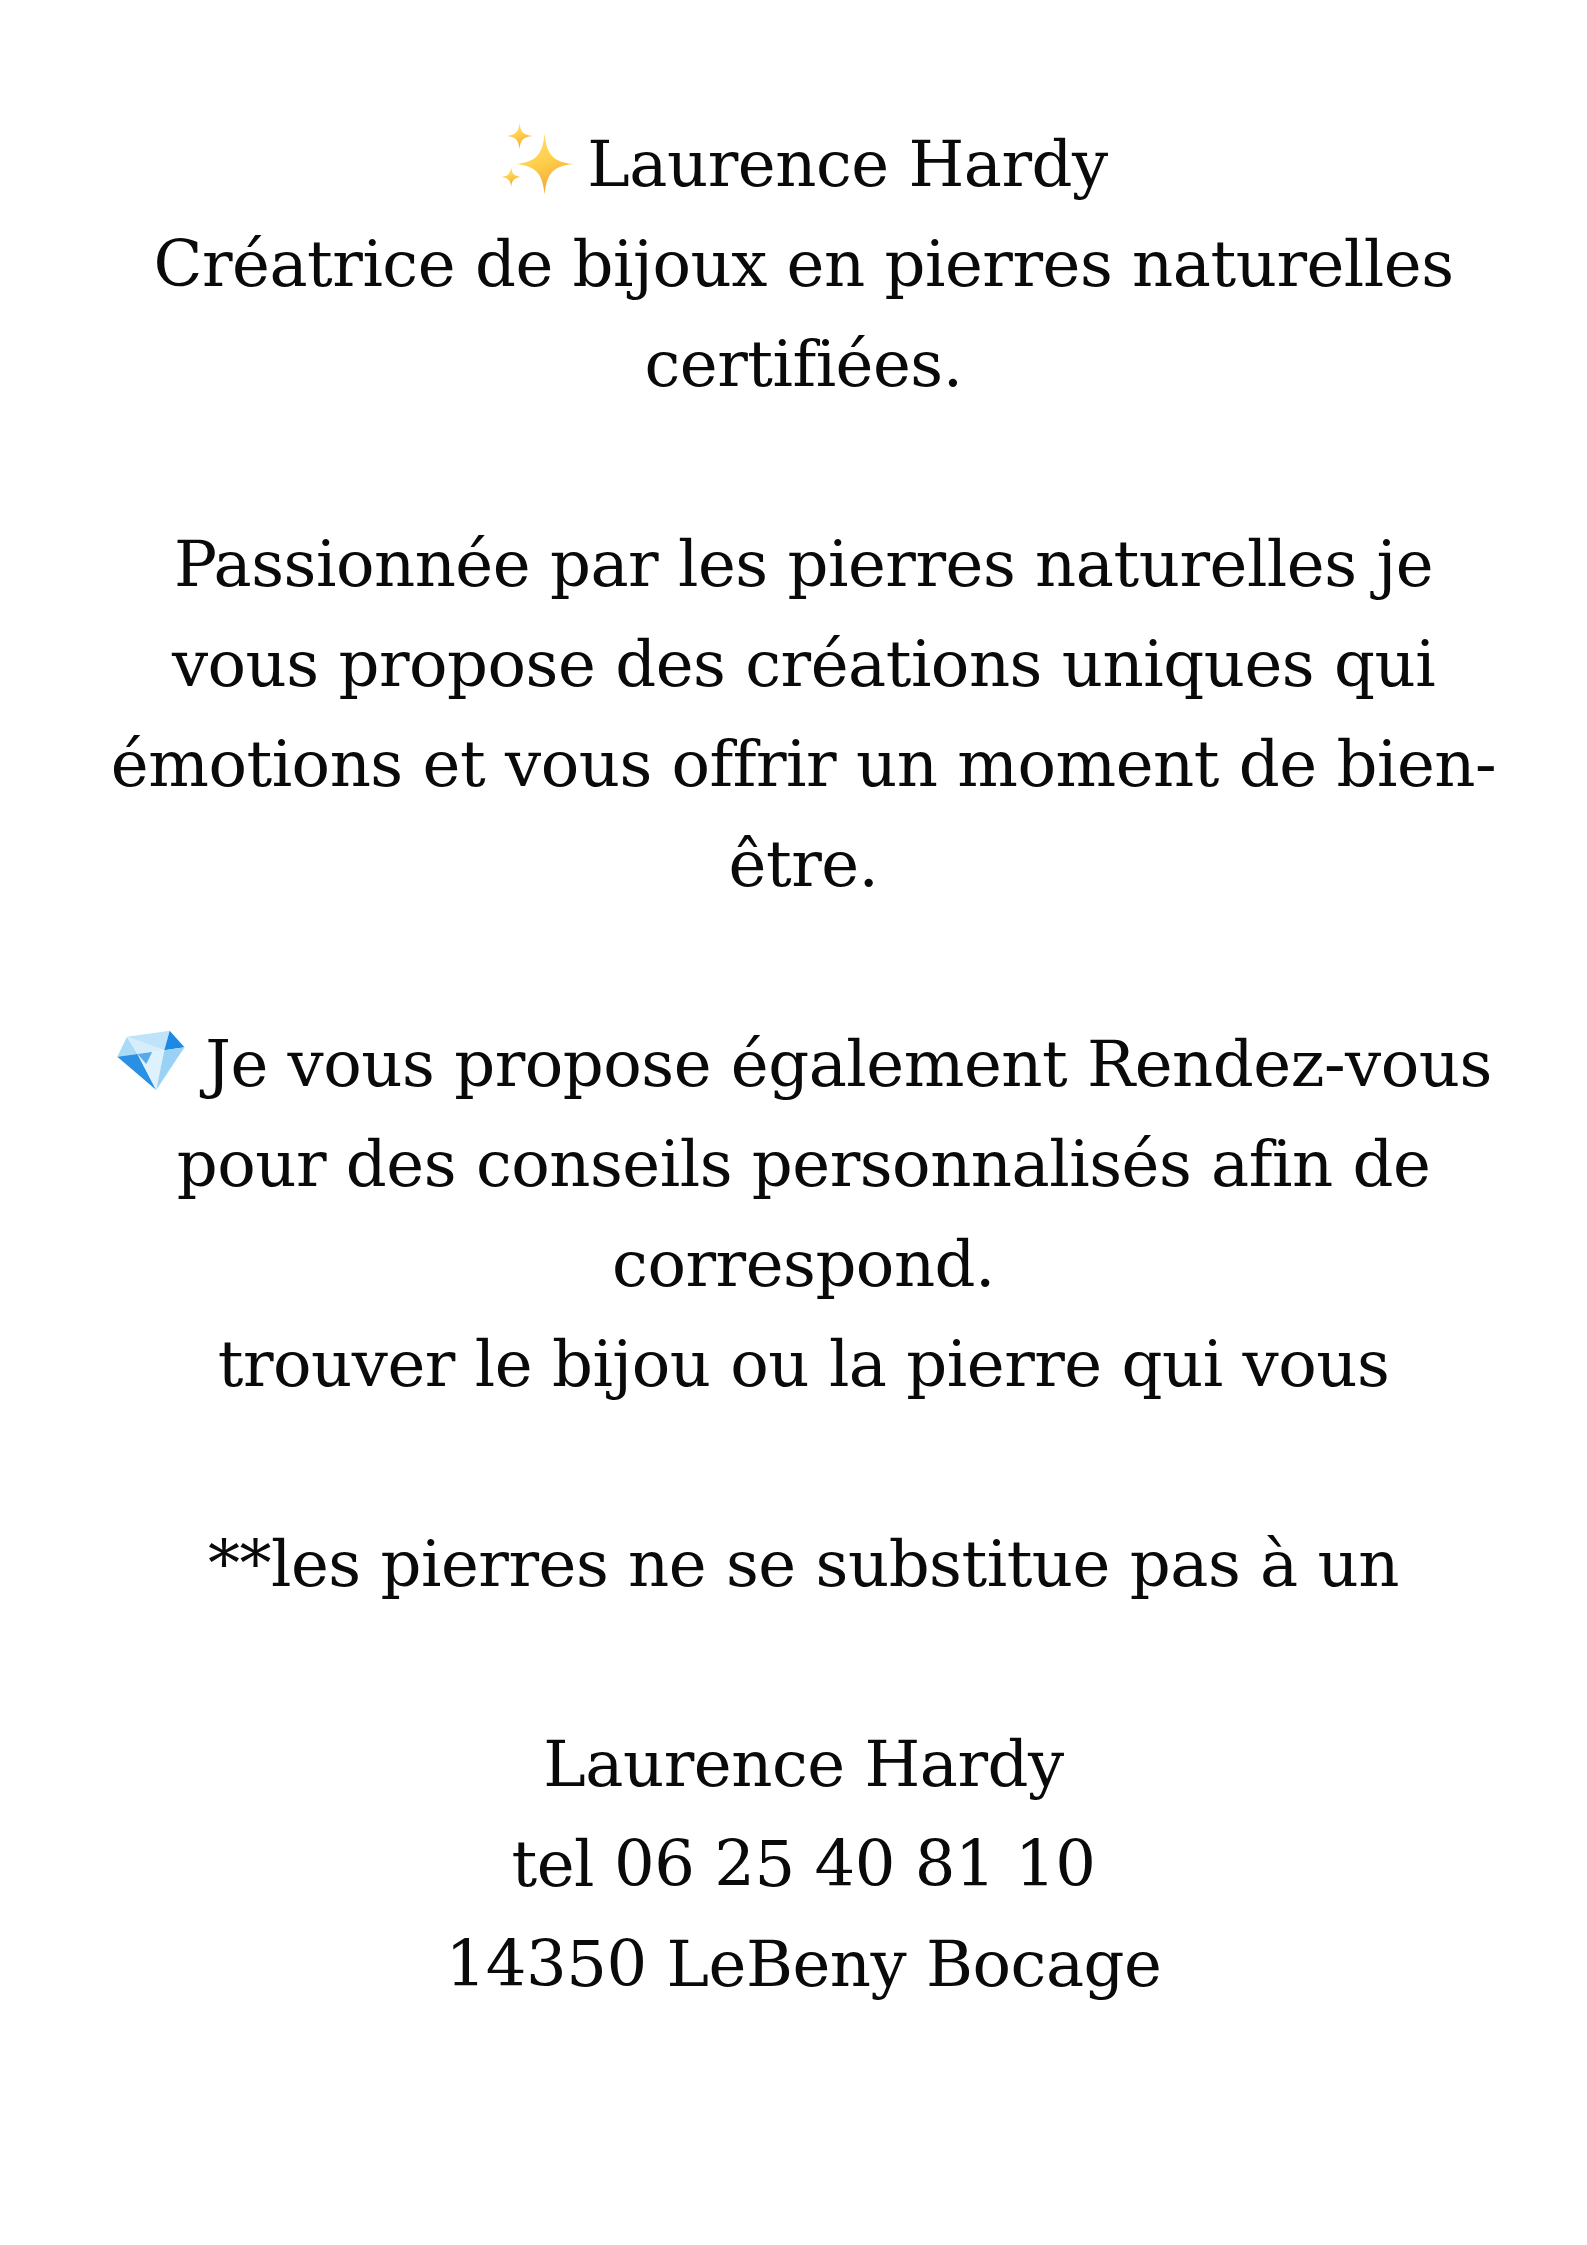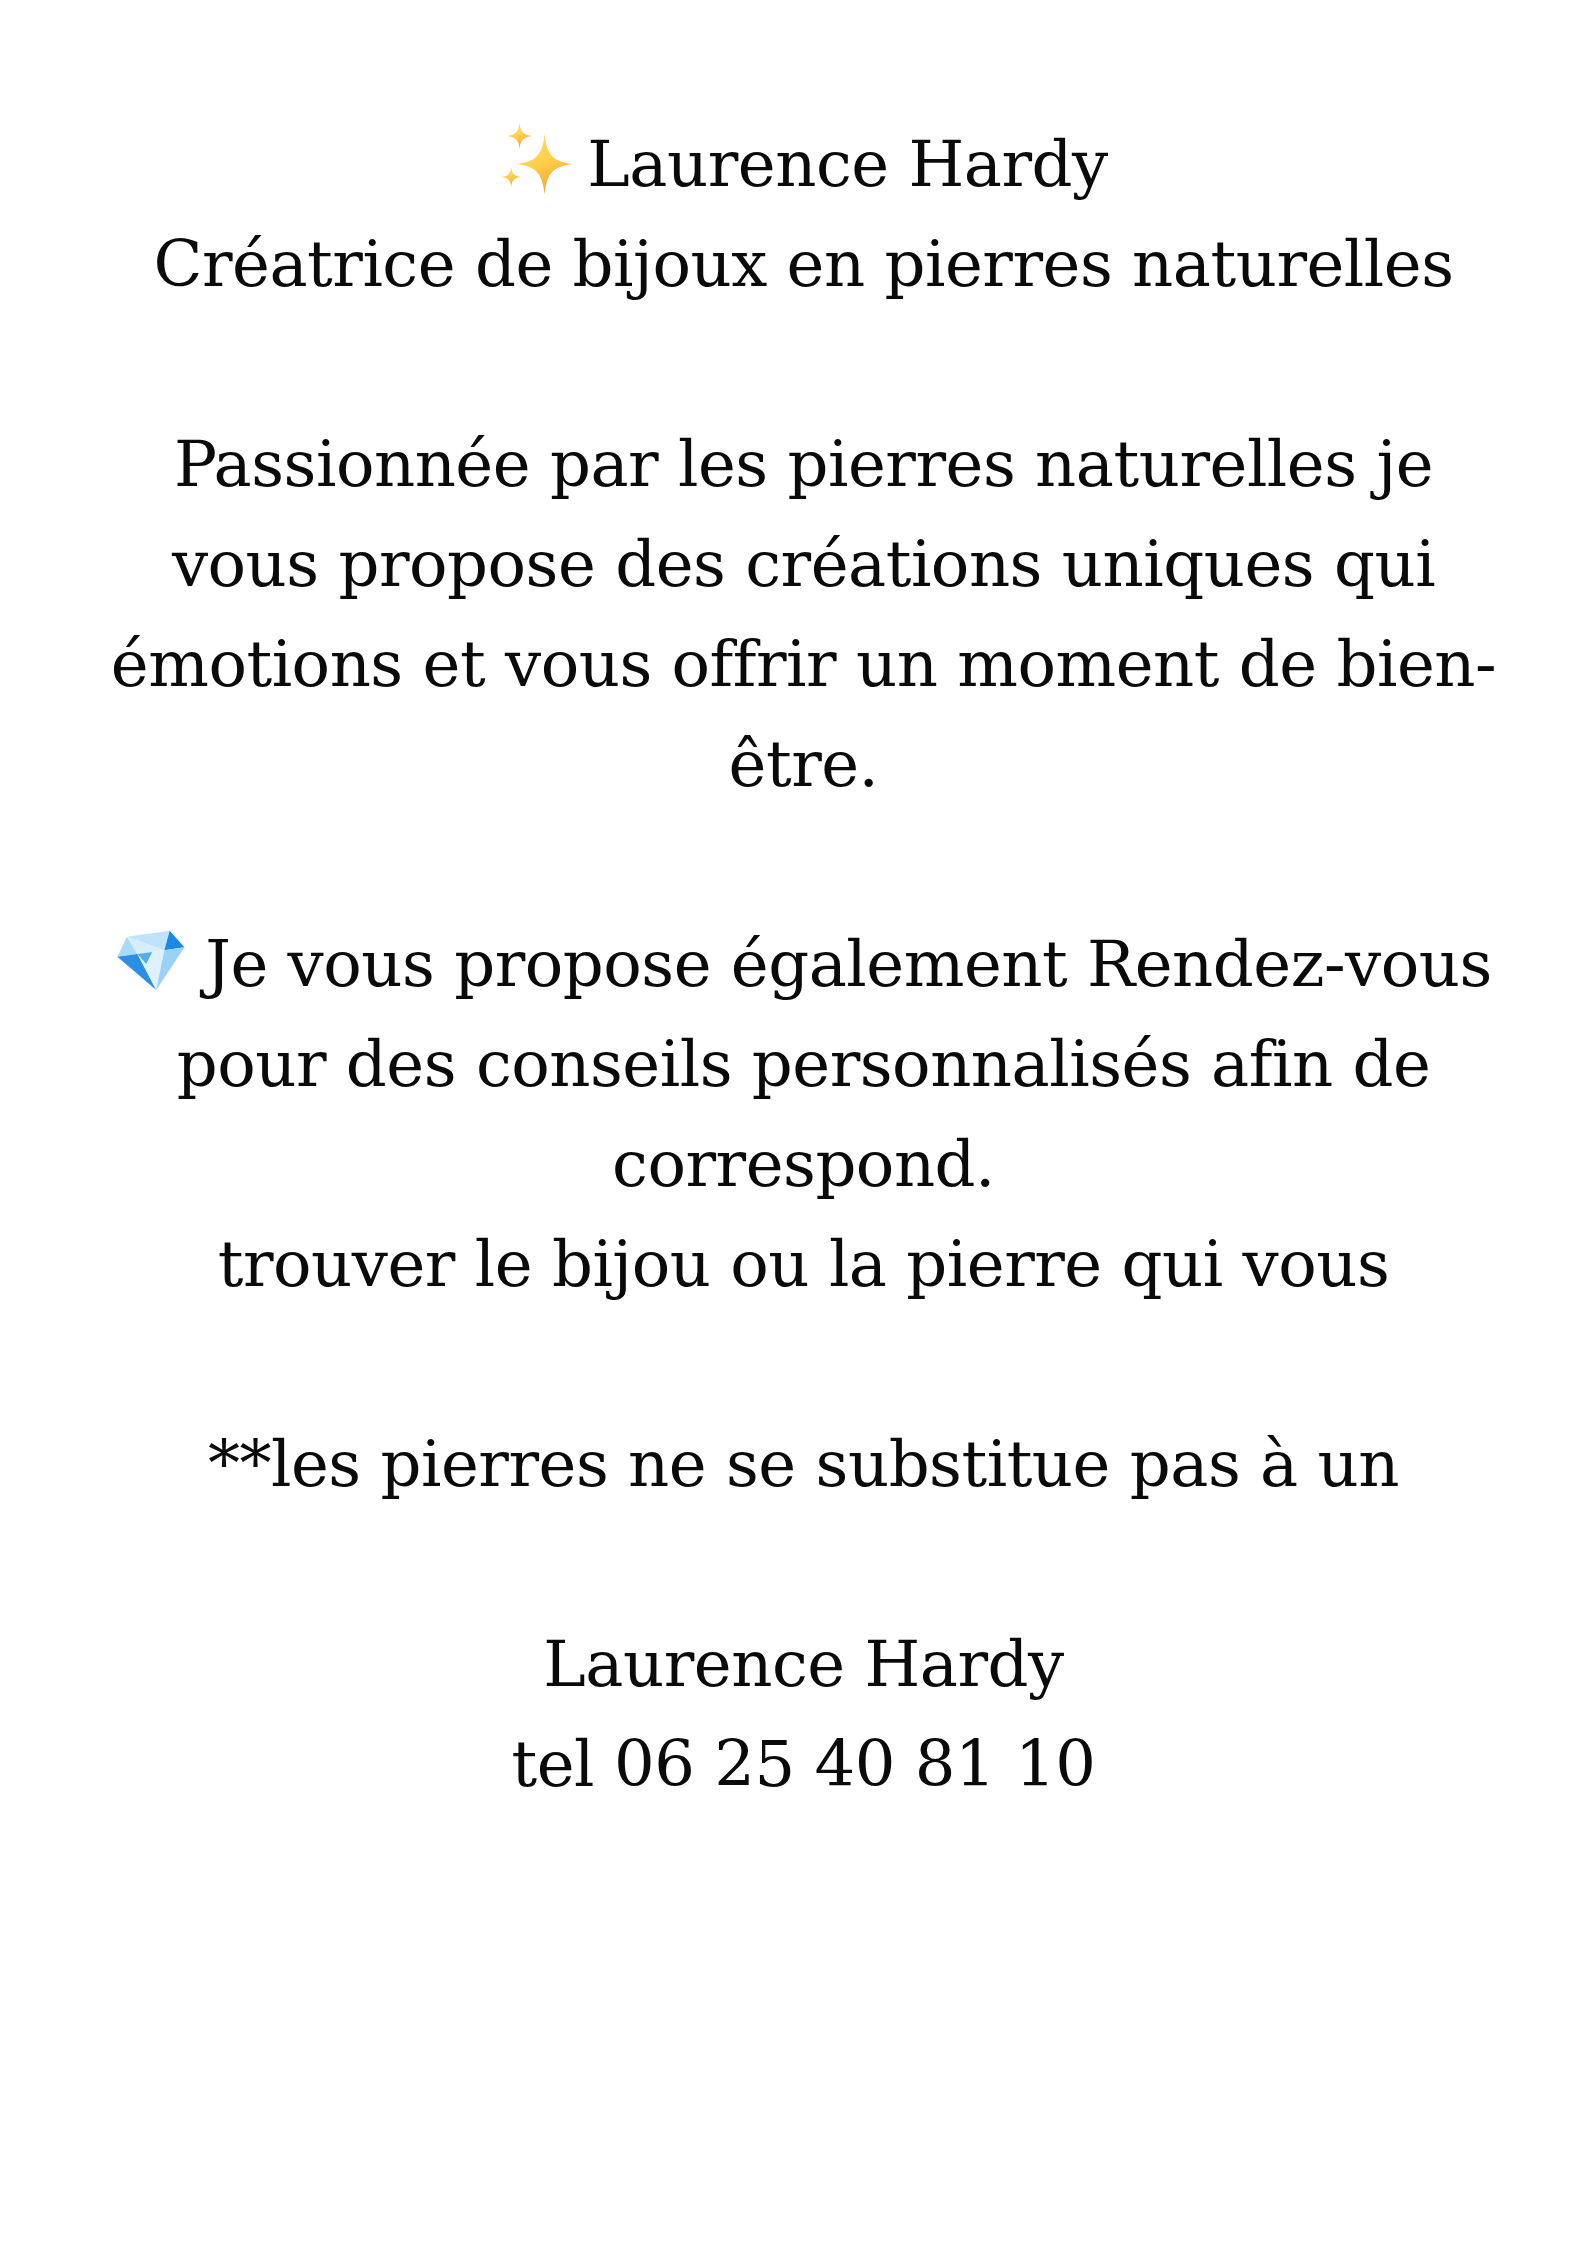--- a/index.html
+++ b/index.html
@@ -70,20 +70,21 @@
               <stop offset="1" stop-color="#F2A93B"></stop>
             </linearGradient>
           </defs>
           <path fill="url(#gold)" d="M60,18 C63,46 71,55 98,58 C71,61 63,70 60,98 C57,70 49,61 22,58 C49,55 57,46 60,18 Z"></path>
           <path fill="url(#gold)" d="M27,4 C28.4,16 32,19.6 44,21 C32,22.4 28.4,26 27,38 C25.6,26 22,22.4 10,21 C22,19.6 25.6,16 27,4 Z"></path>
           <path fill="url(#gold)" d="M16,62 C17,71 20,74 29,75 C20,76 17,79 16,88 C15,79 12,76 3,75 C12,74 15,71 16,62 Z"></path>
         </svg>
       </span><span>Laurence Hardy</span>
     </div>
     <div class="line">Créatrice de bijoux en pierres naturelles</div>
+    <div class="line">certifiées.</div>
   </div>
 
   <div class="para">
     <div class="line">Passionnée par les pierres naturelles je</div>
     <div class="line">vous propose des créations uniques qui</div>
     <div class="line">émotions et vous offrir un moment de bien-</div>
     <div class="line">être.</div>
   </div>
 
   <div class="para">
@@ -108,15 +109,16 @@
     <div class="line">trouver le bijou ou la pierre qui vous</div>
   </div>
 
   <div class="para">
     <div class="line">**les pierres ne se substitue pas à un</div>
   </div>
 
   <div class="para">
     <div class="line">Laurence Hardy</div>
     <div class="line">tel 06 25 40 81 10</div>
+    <div class="line">14350 LeBeny Bocage</div>
   </div>
 
 </div>
 
 </body></html>

